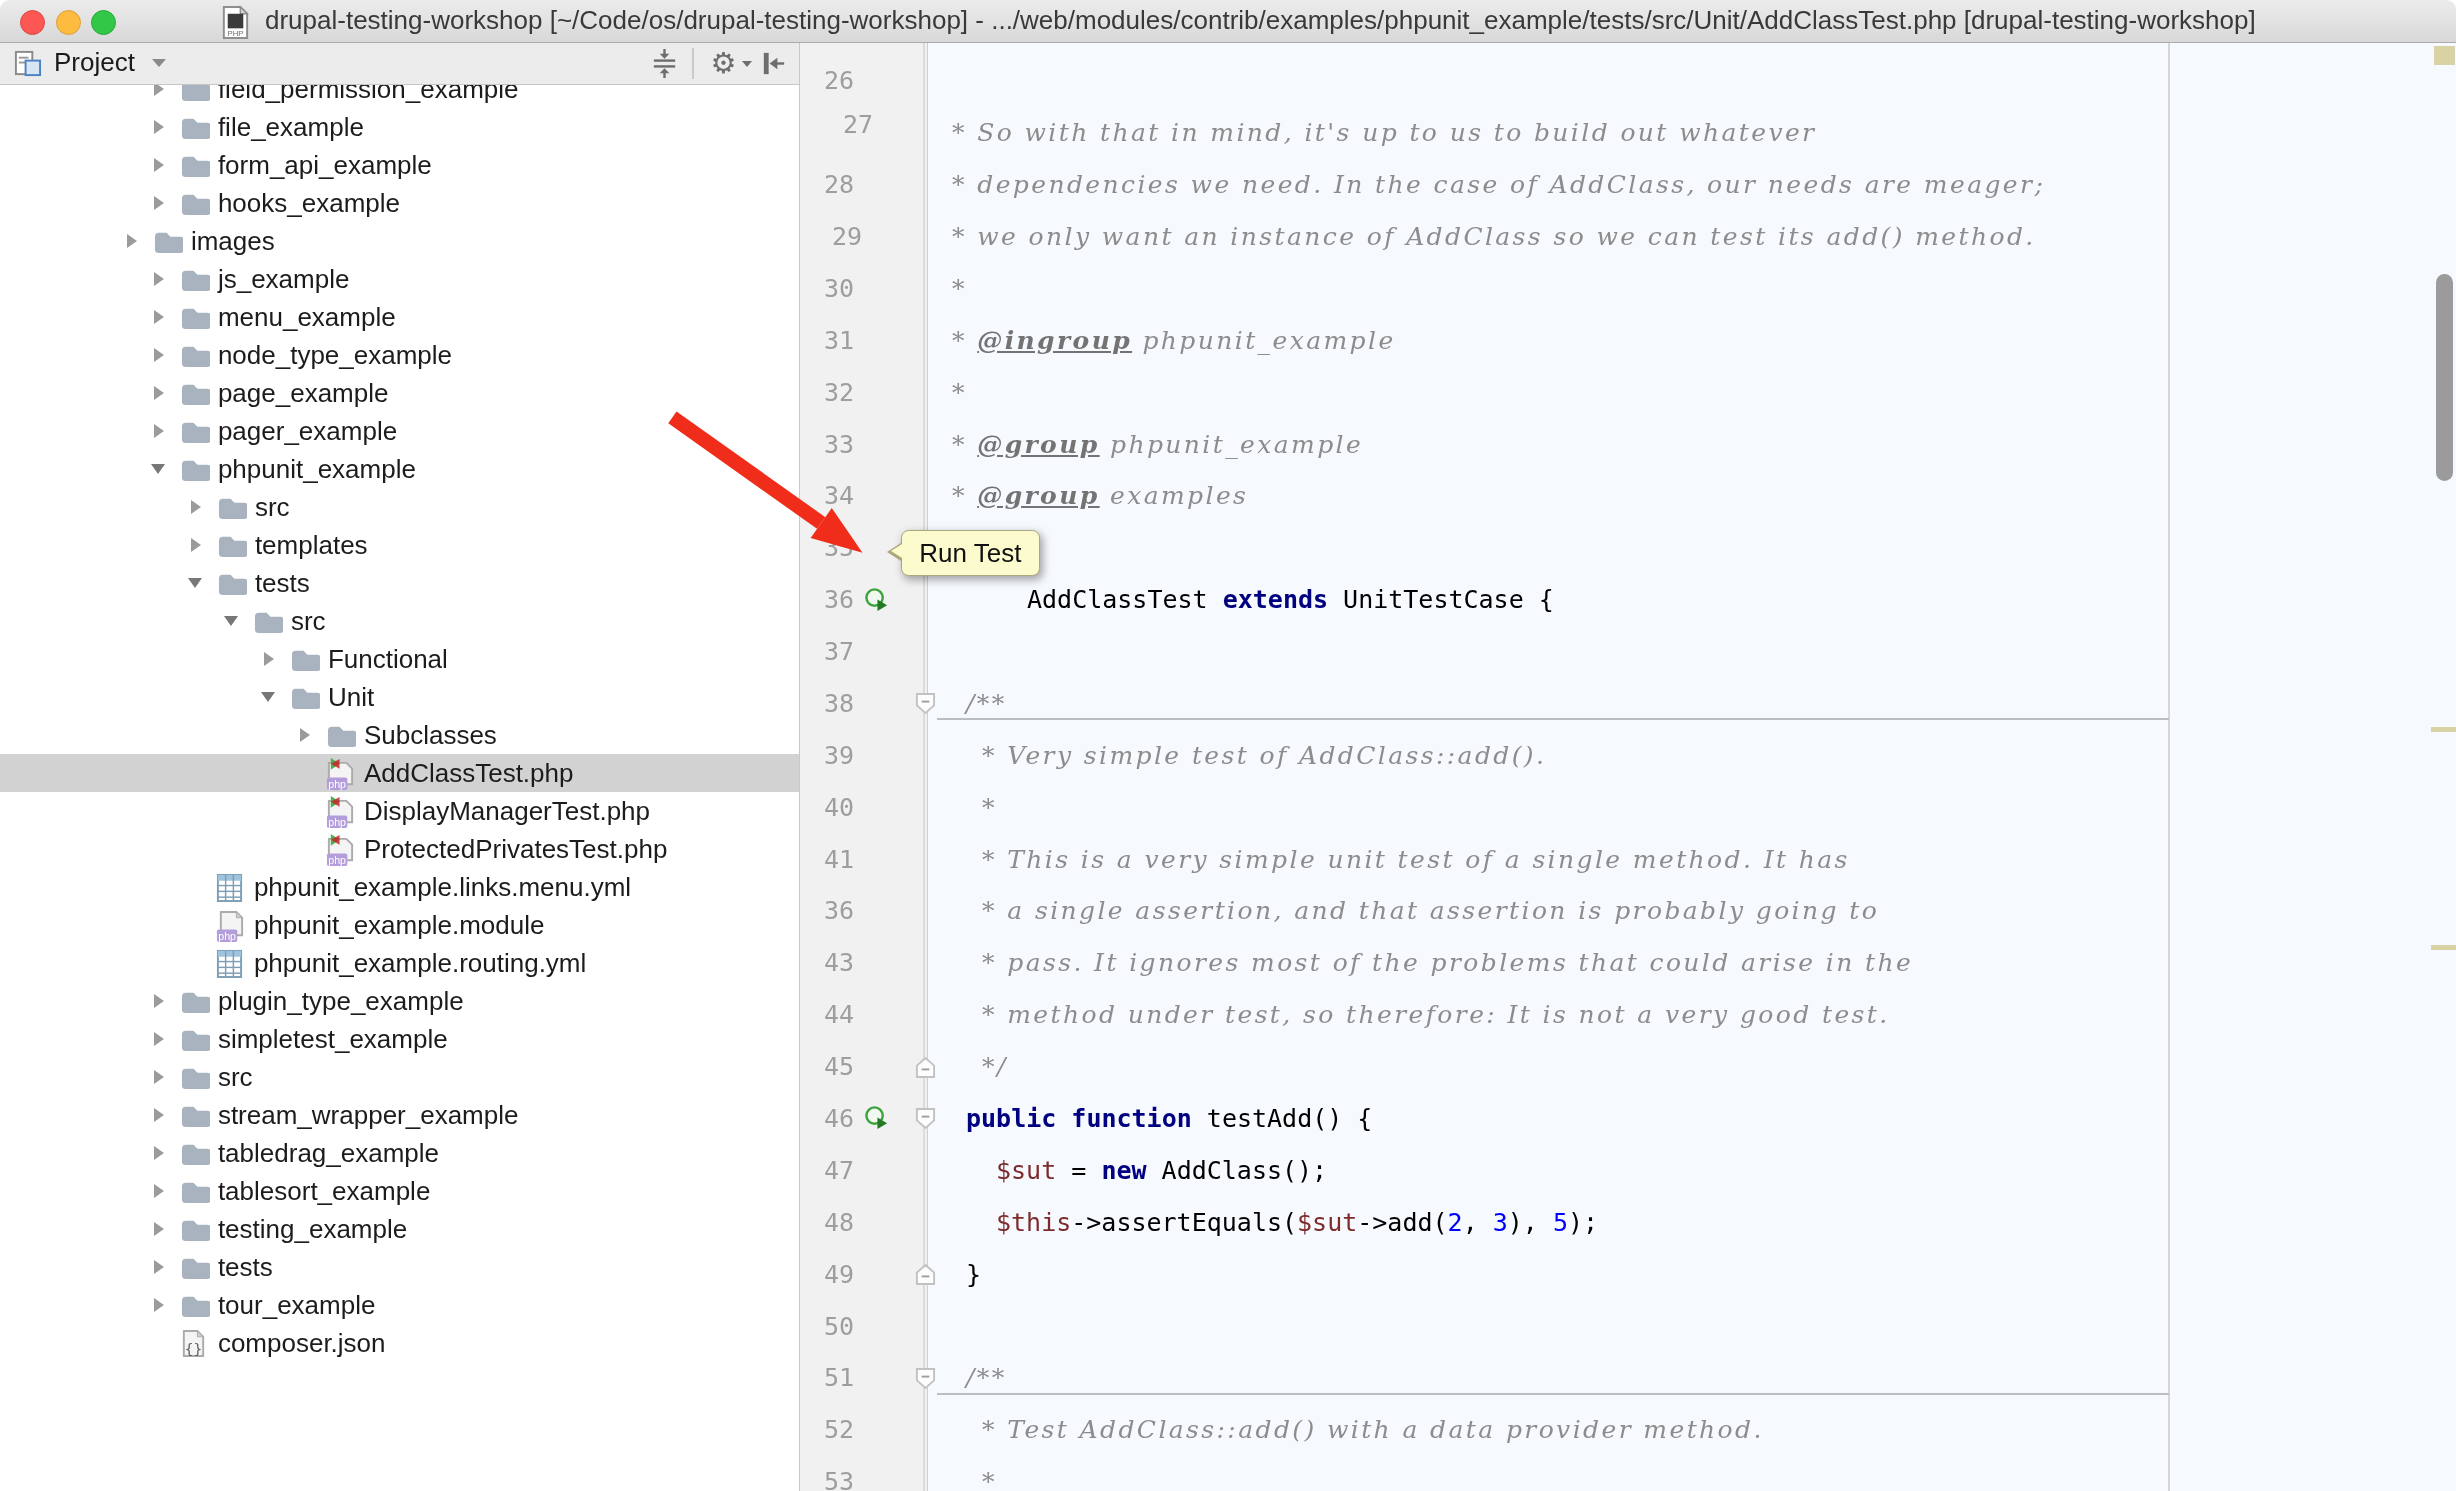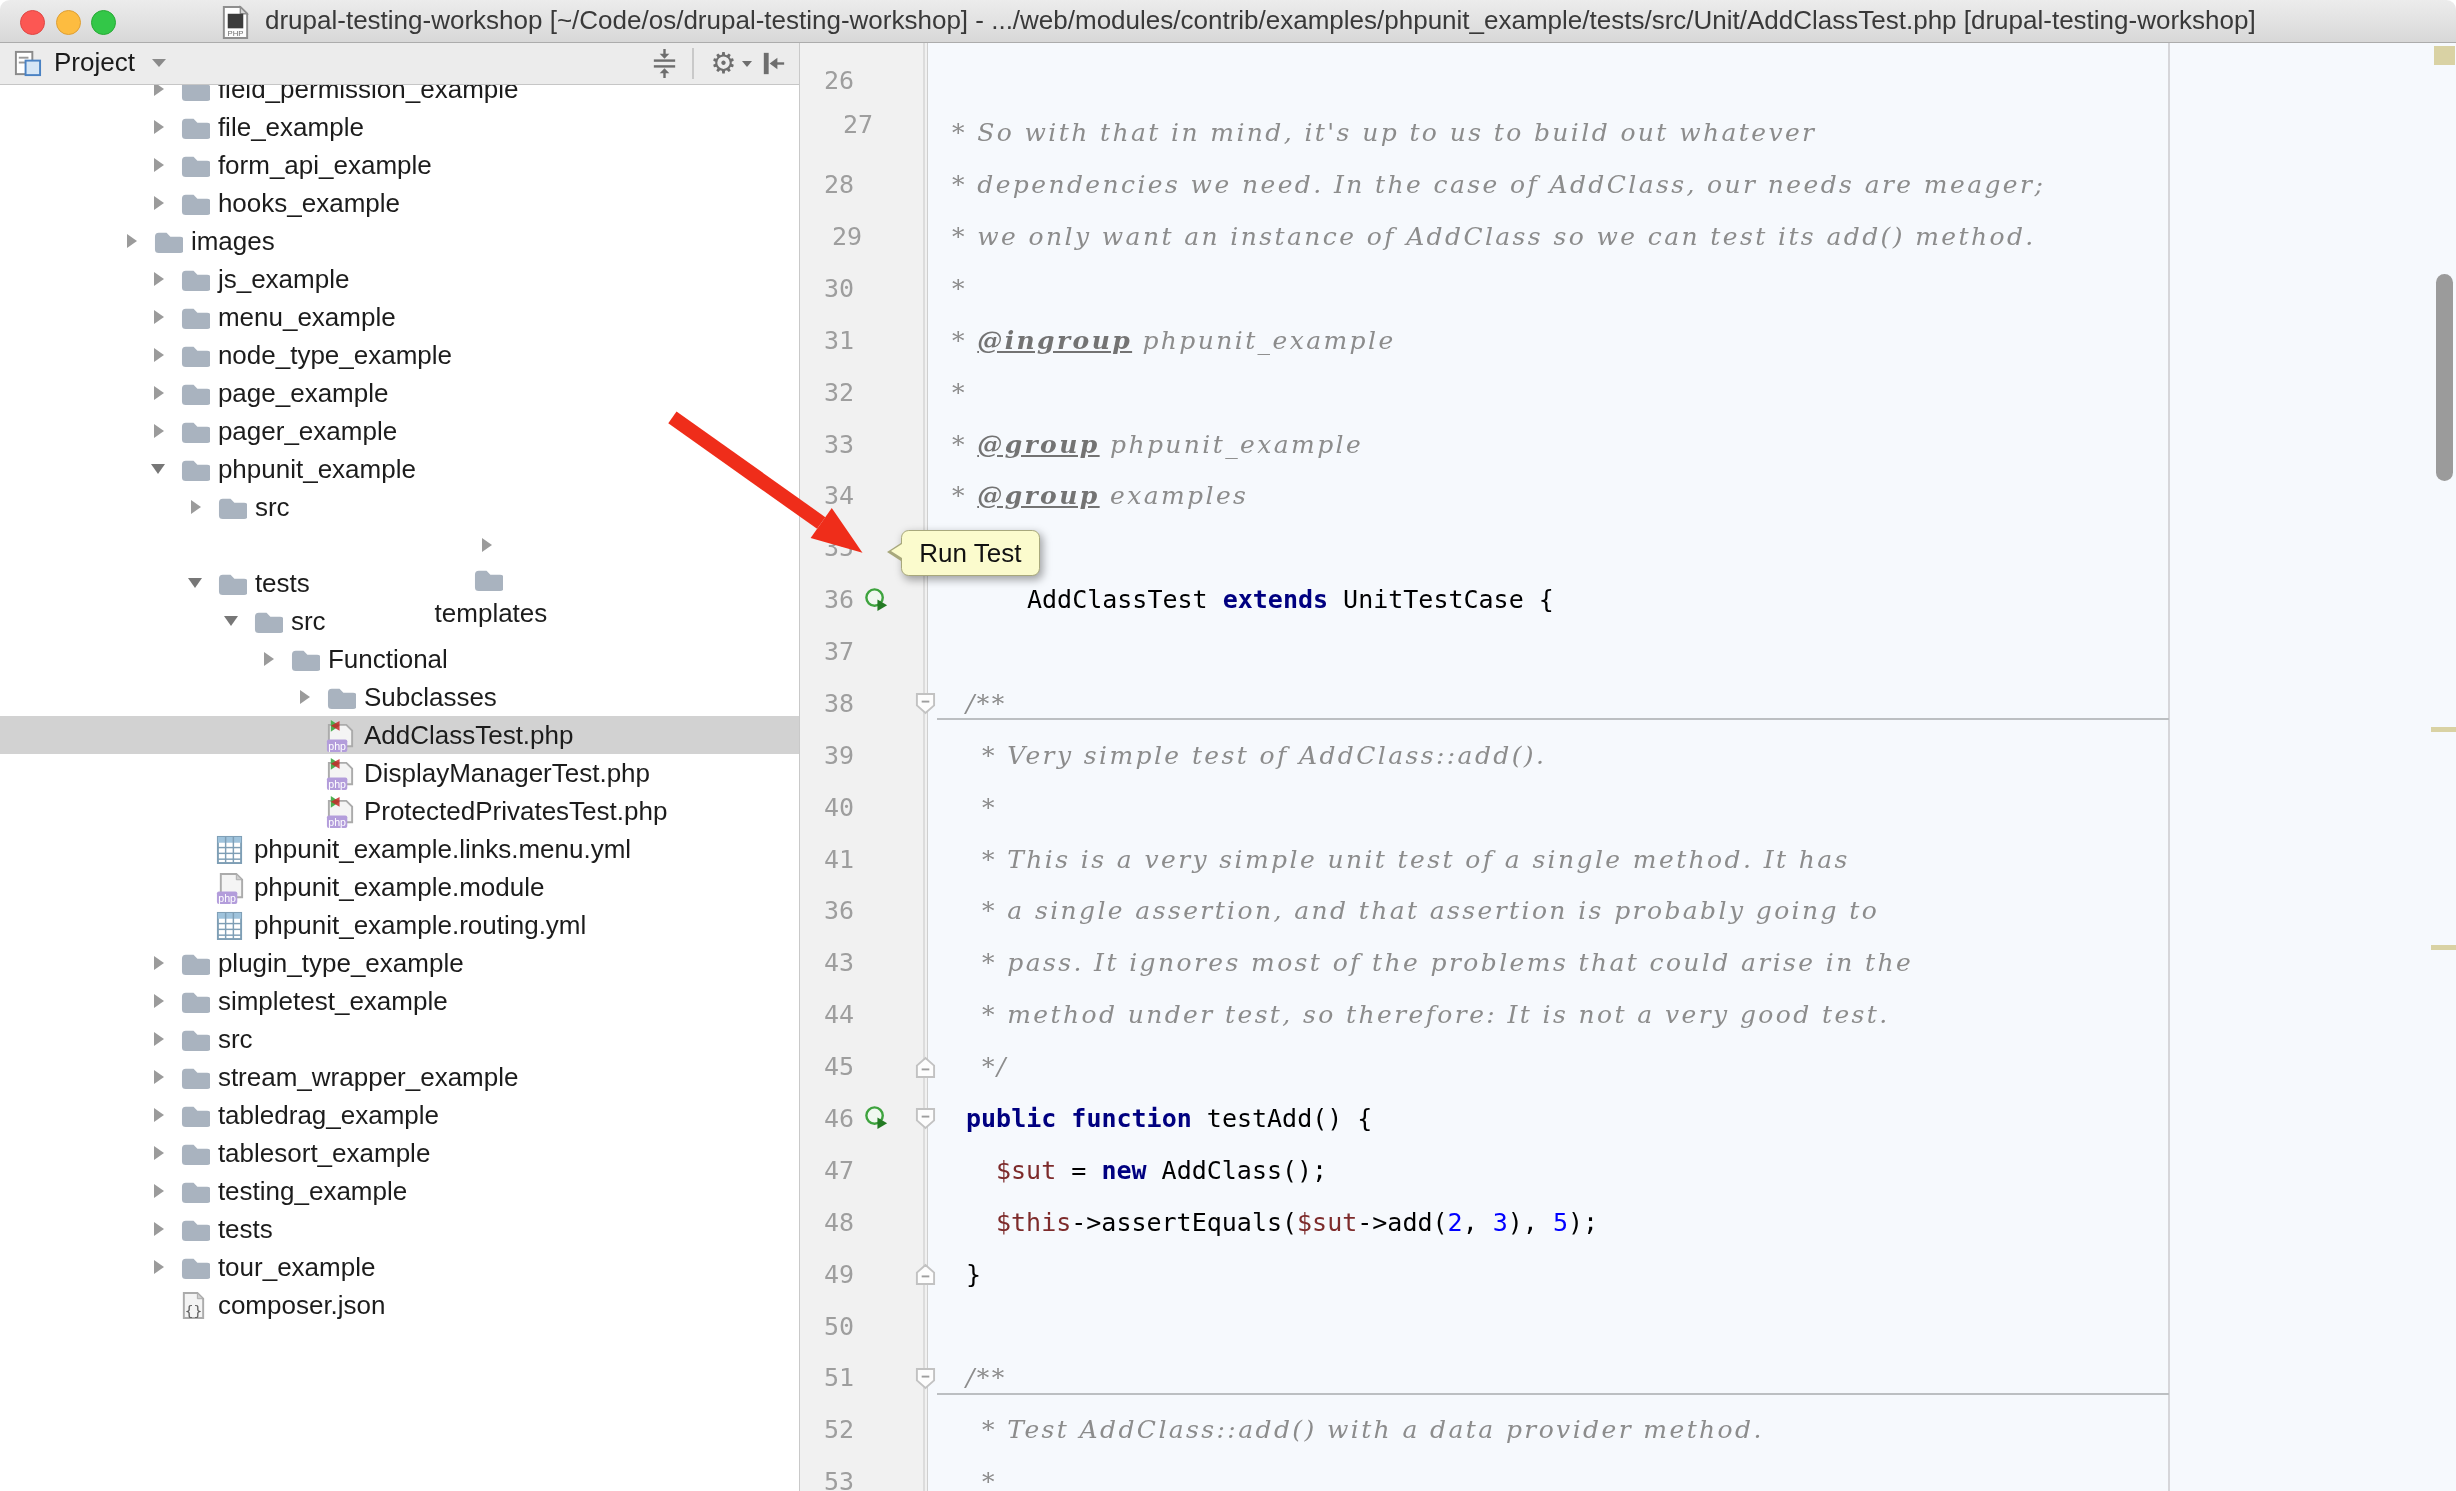--- a/index.html
+++ b/index.html
@@ -292,21 +292,21 @@
         </div>
         <div class="tree-row" style="padding-left: 181px;">
           <span class="tw-arrow collapsed"></span>
           <span class="tw-icon">
             <svg width="31" height="27" viewBox="0 0 32 28">
               <path d="M3 9 q0-4 4-4 h8 l4 4 h10 q4 0 4 4 v9 q0 4-4 4 H7 q-4 0-4-4 z" fill="#A9B3BF"></path>
             </svg>
           </span>
           <span class="tw-label">src</span>
         </div>
-        <div class="tree-row" style="padding-left: 181px; flex-direction: column;">
+        <div class="tree-row" style="padding-left: 181px;">
           <span class="tw-arrow collapsed"></span>
           <span class="tw-icon">
             <svg width="31" height="27" viewBox="0 0 32 28">
               <path d="M3 9 q0-4 4-4 h8 l4 4 h10 q4 0 4 4 v9 q0 4-4 4 H7 q-4 0-4-4 z" fill="#A9B3BF"></path>
             </svg>
           </span>
           <span class="tw-label">templates</span>
         </div>
         <div class="tree-row" style="padding-left: 181px;">
           <span class="tw-arrow expanded"></span>
@@ -327,20 +327,29 @@
           <span class="tw-label">src</span>
         </div>
         <div class="tree-row" style="padding-left: 254px;">
           <span class="tw-arrow collapsed"></span>
           <span class="tw-icon">
             <svg width="31" height="27" viewBox="0 0 32 28">
               <path d="M3 9 q0-4 4-4 h8 l4 4 h10 q4 0 4 4 v9 q0 4-4 4 H7 q-4 0-4-4 z" fill="#A9B3BF"></path>
             </svg>
           </span>
           <span class="tw-label">Functional</span>
+        </div>
+        <div class="tree-row" style="padding-left: 254px;">
+          <span class="tw-arrow expanded"></span>
+          <span class="tw-icon">
+            <svg width="31" height="27" viewBox="0 0 32 28">
+              <path d="M3 9 q0-4 4-4 h8 l4 4 h10 q4 0 4 4 v9 q0 4-4 4 H7 q-4 0-4-4 z" fill="#A9B3BF"></path>
+            </svg>
+          </span>
+          <span class="tw-label">Unit</span>
         </div>
         <div class="tree-row" style="padding-left: 290px;">
           <span class="tw-arrow collapsed"></span>
           <span class="tw-icon">
             <svg width="31" height="27" viewBox="0 0 32 28">
               <path d="M3 9 q0-4 4-4 h8 l4 4 h10 q4 0 4 4 v9 q0 4-4 4 H7 q-4 0-4-4 z" fill="#A9B3BF"></path>
             </svg>
           </span>
           <span class="tw-label">Subclasses</span>
         </div>

